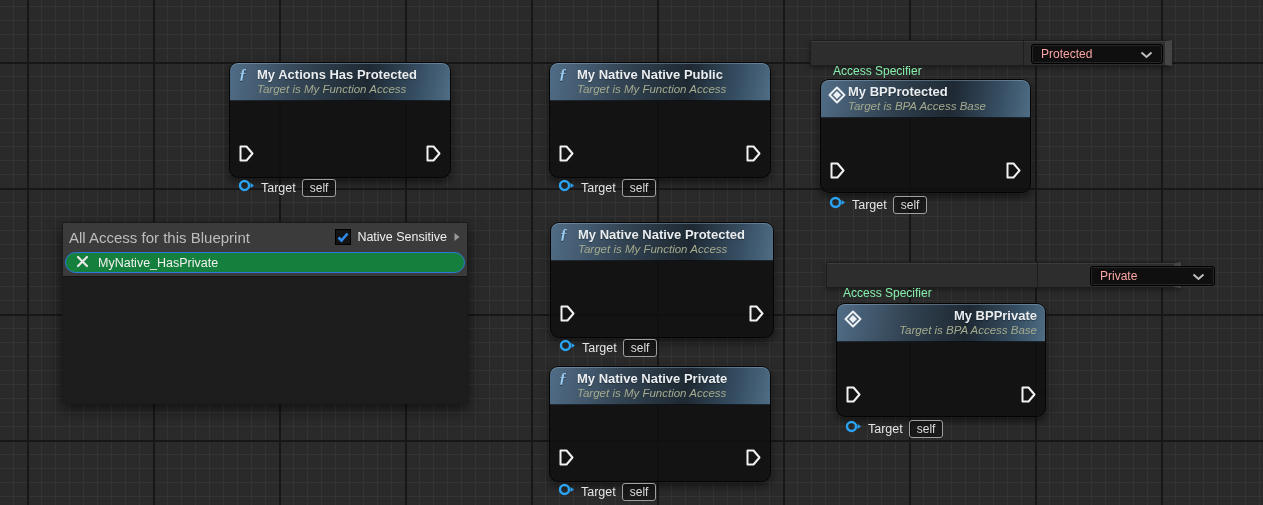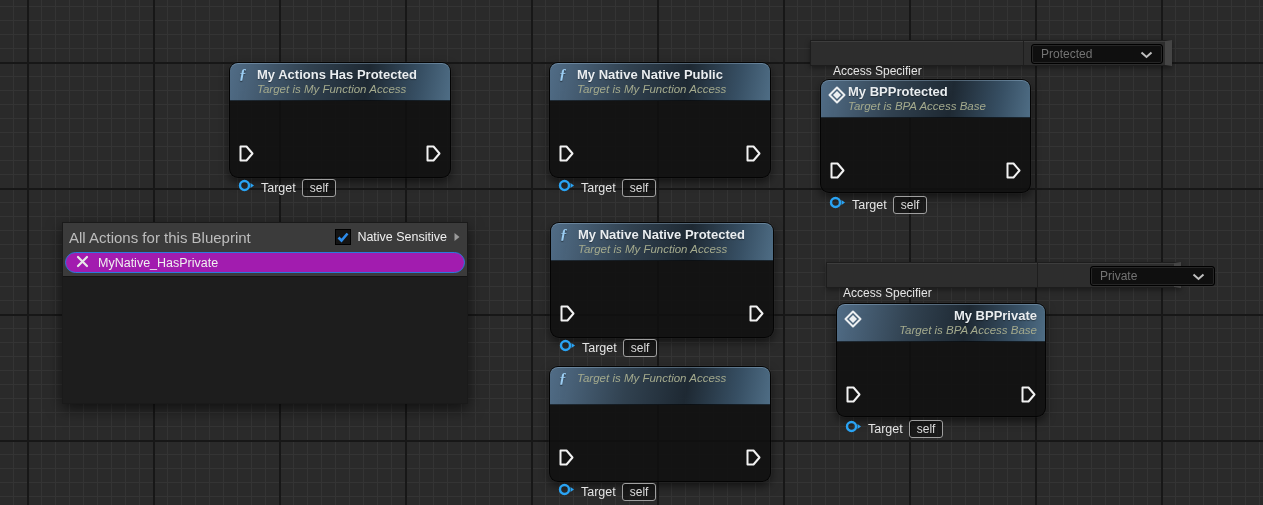--- a/index.html
+++ b/index.html
@@ -54,44 +54,44 @@
     background:#3b3b3b;border:1px solid #1a1a1a;box-sizing:border-box;
     box-shadow:0 5px 14px rgba(0,0,0,0.6);display:flex;flex-direction:column;
   }
   .pal-head{display:flex;align-items:center;height:28px;padding:0 6px;gap:6px;}
   .pal-title{flex:1;font-size:15px;color:#bdbdbd;white-space:nowrap;}
   .cbox{width:14px;height:14px;background:#141414;border:1px solid #000;display:flex;align-items:center;justify-content:center;}
   .cs-label{font-size:12.5px;color:#efefef;white-space:nowrap;}
   .pal-search-row{padding:1px 2px 3px 2px;}
   .searchpill{
     display:flex;align-items:center;gap:9px;height:21px;
-    background:#a21caf;border:1.5px solid #2a7ade;border-radius:12px;
+    background:#15803d;border:1.5px solid #2a7ade;border-radius:12px;
     padding:0 10px;box-sizing:border-box;
   }
   .searchpill input{
     flex:1;background:transparent;border:none;outline:none;
     color:#f0f0f0;font-size:12.5px;font-family:"Liberation Sans",sans-serif;padding:0;
   }
   .pal-list{flex:1;background:#1d1d1d;border-top:1px solid #141414;}
   
   .accrow{
     position:absolute;height:26px;background:#2d2d2d;
     border:1px solid #1d1d1d;border-right:7px solid #454545;box-sizing:border-box;
     box-shadow:inset 0 1px 0 #3d3d3d, 0 2px 5px rgba(0,0,0,0.4);
     display:flex;align-items:center;
   }
-  .acc-label{font-size:12px;color:#e5e5e5;padding-left:22px;margin-top:35px;}
+  .acc-label{font-size:12px;color:#86efac;padding-left:22px;margin-top:35px;}
   .acc-divider{position:absolute;top:0;bottom:0;width:1px;background:#1e1e1e;}
   .dropdown{
     position:absolute;top:3px;height:20px;background:#0f0f0f;
     border:1px solid #000;border-radius:3px;box-shadow:inset 0 0 0 1px #262626;
     display:flex;align-items:center;justify-content:space-between;
     padding:0 9px;box-sizing:border-box;
   }
-  .dd-value{font-size:12px;color:#737373;}
+  .dd-value{font-size:12px;color:#fca5a5;}
 </style>
 </head>
 <body>
 
 <div class="node" style="left:229px;top:62px;width:220px;height:114px;">
   <div class="nhead">
     <span class="nicon">ƒ</span>
     <div class="ntitle">My Actions Has Protected</div>
     <div class="nsub">Target is My Function Access</div>
   </div>
@@ -170,21 +170,21 @@
             <path d="M12.5 5 L16 7.5 L12.5 10 Z" fill="#2aa3f3"></path>
           </svg></span>
       <span class="tlabel">Target</span>
       <span class="selfbox">self</span>
     </div>
   </div>
 </div>
 
 <div class="palette">
   <div class="pal-head">
-    <span class="pal-title">All Actions for this Blueprint</span>
+    <span class="pal-title">All Access for this Blueprint</span>
     <span class="cbox">
         <svg width="12" height="11">
           <path d="M1.5 5.5 L4.5 8.5 L10.5 1.5" fill="none" stroke="#2d8ceb" stroke-width="2.6"></path>
         </svg>
       </span>
     <span class="cs-label">Native Sensitive</span>
     <span><svg width="8" height="10">
           <path d="M1.5 1 L6.5 5 L1.5 9 Z" fill="#9a9a9a"></path>
         </svg></span>
   </div>
@@ -257,20 +257,21 @@
           </svg></span>
       <span class="tlabel">Target</span>
       <span class="selfbox">self</span>
     </div>
   </div>
 </div>
 
 <div class="node" style="left:549px;top:366px;width:220px;height:114px;">
   <div class="nhead">
     <span class="nicon">ƒ</span>
+    <div class="ntitle">My Native Native Private</div>
     <div class="nsub">Target is My Function Access</div>
   </div>
   <div class="nbody">
     <span class="pin execin"><svg width="17" height="19">
           <path d="M2.5 2.5 h6 l6 7 l-6 7 h-6 z" fill="none" stroke="#f2f2f2" stroke-width="2" stroke-linejoin="round"></path>
         </svg></span>
     <span class="pin execout"><svg width="17" height="19">
           <path d="M2.5 2.5 h6 l6 7 l-6 7 h-6 z" fill="none" stroke="#f2f2f2" stroke-width="2" stroke-linejoin="round"></path>
         </svg></span>
     <div class="trow">

